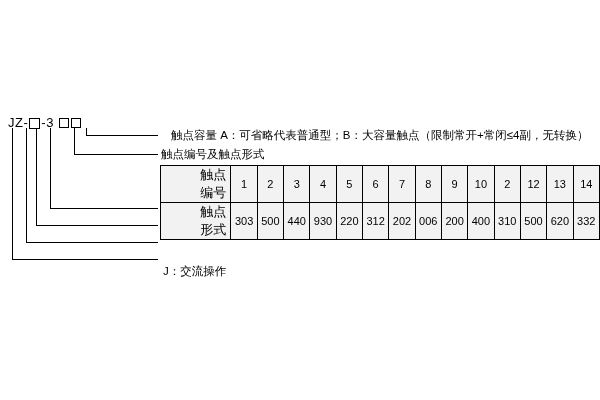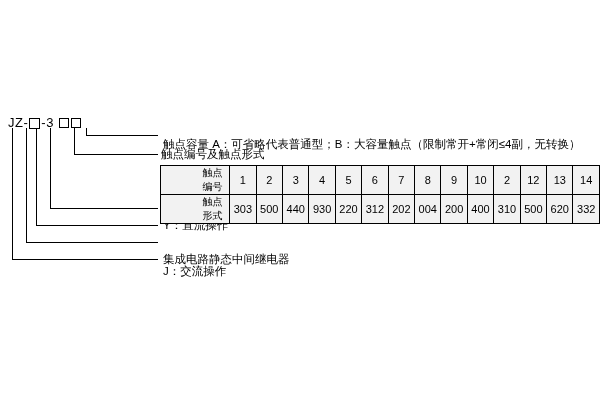--- a/index.html
+++ b/index.html
@@ -80,21 +80,21 @@
     border: 1px solid #000;
     text-align: center;
     vertical-align: middle;
     height: 17px;
     padding: 0 2px;
     background: #f2f2f2;
   }
   .contact-table td.rowhead {
     width: 58px;
     background: #f2f2f2;
-    font-size: 10px;
+    font-size: 13px;
     padding-left: 37px;
   }
   .contact-table td.cell {
     width: 26px;
     background: #f2f2f2;
   }
 </style>
 </head>
 <body>
 
@@ -121,26 +121,25 @@
 
   <div class="vline" style="left:36px; top:128px; height:97px;"></div>
   <div class="hline" style="left:36px; top:225px; width:122px;"></div>
 
   <div class="vline" style="left:26px; top:128px; height:114px;"></div>
   <div class="hline" style="left:26px; top:242px; width:132px;"></div>
 
   <div class="vline" style="left:12px; top:128px; height:131px;"></div>
   <div class="hline" style="left:12px; top:259px; width:146px;"></div>
 
-  <div class="note" style="left:163px; top:128px;margin-top:9px;">触点容量  A：可省略代表普通型；B：大容量触点（限制常开+常闭≤4副，无转换）</div>
+  <div class="note" style="left:171px; top:128px;">触点容量  A：可省略代表普通型；B：大容量触点（限制常开+常闭≤4副，无转换）</div>
   <div class="note" style="left:161px; top:147px;">触点编号及触点形式</div>
   <div class="note" style="left:163px; top:201px;">JK-1外壳（板前接线、后接线可选）</div>
   <div class="note" style="left:163px; top:218px;">Y：直流操作</div>
   <div class="note" style="left:163px; top:235px;margin-top:29px;">J：交流操作</div>
-  <div class="note" style="left:163px; top:252px;">集成电路静态中间继电器</div>
 
   <table class="contact-table">
     <tbody>
       <tr>
         <td class="rowhead">触点编号</td>
         <td class="cell">1</td>
         <td class="cell">2</td>
         <td class="cell">3</td>
         <td class="cell">4</td>
         <td class="cell">5</td>
@@ -156,21 +155,21 @@
       </tr>
       <tr>
         <td class="rowhead">触点形式</td>
         <td class="cell">303</td>
         <td class="cell">500</td>
         <td class="cell">440</td>
         <td class="cell">930</td>
         <td class="cell">220</td>
         <td class="cell">312</td>
         <td class="cell">202</td>
-        <td class="cell">004</td>
+        <td class="cell">006</td>
         <td class="cell">200</td>
         <td class="cell">400</td>
         <td class="cell">310</td>
         <td class="cell">500</td>
         <td class="cell">620</td>
         <td class="cell">332</td>
       </tr>
     </tbody>
   </table>
 

